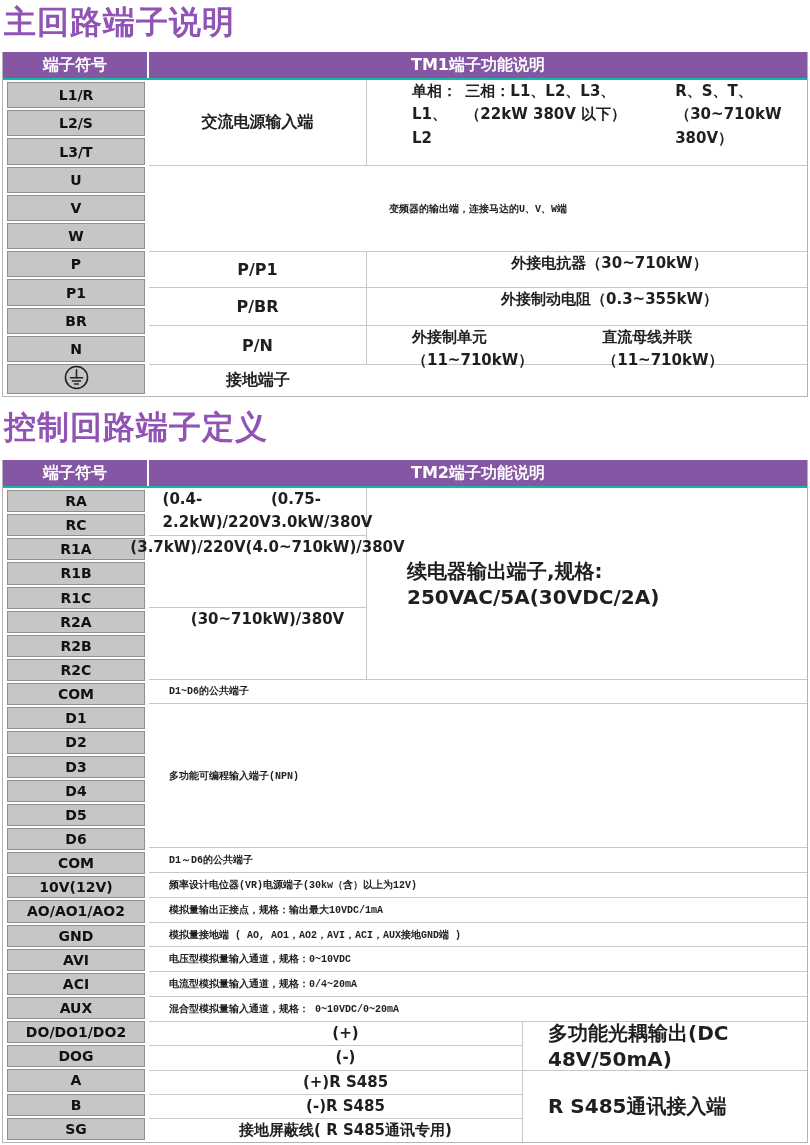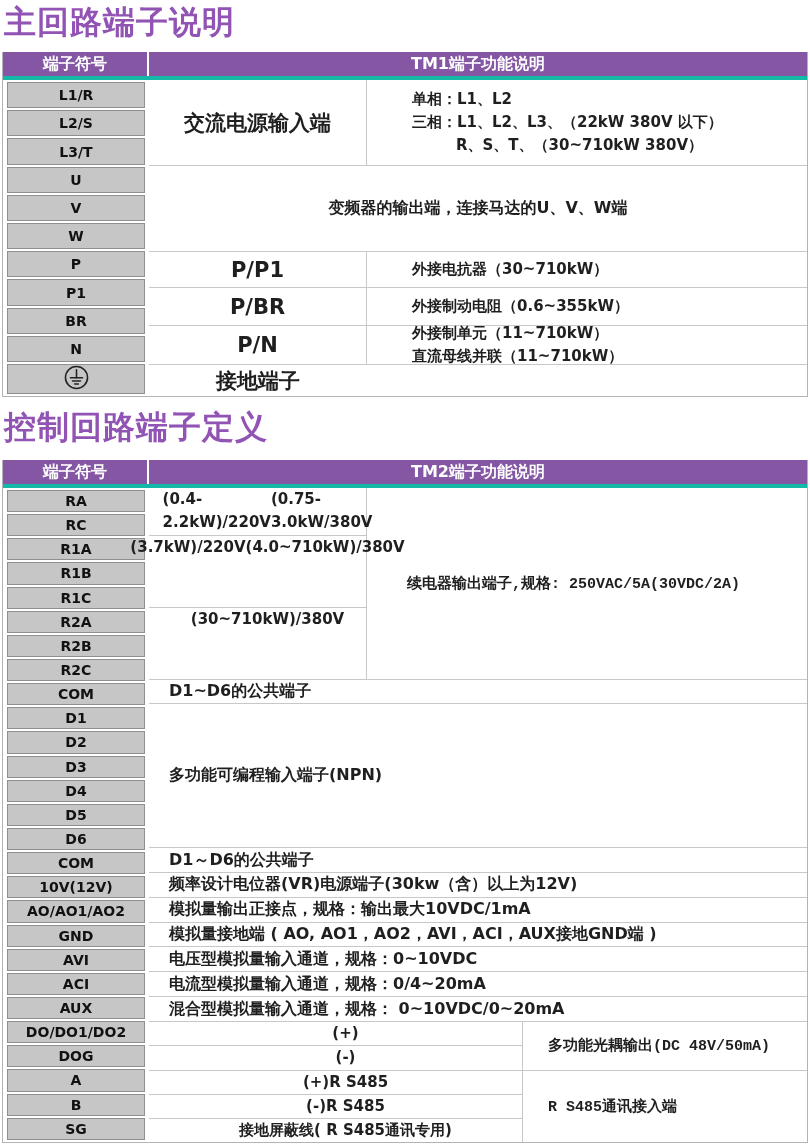--- a/index.html
+++ b/index.html
@@ -7,38 +7,38 @@
   .page{position:relative;width:810px;height:1145px;background:#ffffff;overflow:hidden;color:#1f1f1f;}
 
   .sec-title{position:absolute;left:4px;font-size:32px;font-weight:700;color:#9254b4;letter-spacing:1px;}
   #title1{top:1px;}
   #title2{top:406px;}
 
   .tbl{position:absolute;left:2px;width:806px;border:1px solid #b3b3b3;border-top:none;box-sizing:border-box;display:flex;flex-direction:column;}
   #table1{top:52px;height:345px;}
   #table2{top:460px;height:683px;}
 
-  .thead{height:28px;flex:0 0 28px;display:flex;background:#8456a3;border-bottom:4px solid #14b8a6;box-sizing:border-box;}
+  .thead{height:28px;flex:0 0 28px;display:flex;background:#8456a3;border-bottom:2px solid #14b8a6;box-sizing:border-box;}
   .th{color:#ffffff;font-size:16px;font-weight:700;display:flex;align-items:center;justify-content:center;}
   .th.c1{width:146px;border-right:2px solid #ffffff;box-sizing:border-box;}
   .th.c2{flex:1;}
 
   .tbody{flex:1;display:flex;min-height:0;}
 
   .termcol{width:146px;flex:0 0 146px;display:flex;flex-direction:column;padding:1px 0;box-sizing:border-box;}
   .term{flex:1;margin:1px 4px;background:#c6c6c6;border:1px solid #8f8f8f;box-sizing:border-box;display:flex;align-items:center;justify-content:center;font-size:14px;font-weight:700;color:#111;}
 
   .bodycol{flex:1;display:flex;flex-direction:column;min-width:0;}
   .grp{display:flex;border-bottom:1px solid #c8c8c8;box-sizing:border-box;min-height:0;}
   .grp.last{border-bottom:none;}
 
-  .mid{width:218px;flex:0 0 218px;border-right:1px solid #c8c8c8;box-sizing:border-box;display:flex;flex-direction:column;align-items:center;justify-content:center;font-size:21px;font-weight:600;}
+  .mid{width:218px;flex:0 0 218px;border-right:1px solid #c8c8c8;box-sizing:border-box;display:flex;flex-direction:column;align-items:center;justify-content:center;font-size:16px;font-weight:600;}
   .mid.noline{border-right:none;}
-  .desc{flex:1;display:flex;flex-direction:column;justify-content:center;padding-left:45px;font-size:15px;font-weight:600;line-height:1.55;box-sizing:border-box;}
-  .full{flex:1;display:flex;align-items:center;padding-left:20px;font-size:16px;font-weight:600;box-sizing:border-box;}
+  .desc{flex:1;display:flex;flex-direction:row;justify-content:center;padding-left:45px;font-size:15px;font-weight:600;line-height:1.55;box-sizing:border-box;}
+  .full{flex:1;display:flex;align-items:center;padding-left:20px;font-size:10px;font-weight:600;box-sizing:border-box;font-family:Liberation Mono, monospace;}
   .full.center{justify-content:center;padding-left:0;}
   .indent{padding-left:44px;}
 
   
   #t1-g1{flex:0 0 86px;}
   #t1-g2{flex:0 0 86px;}
   #t1-g3{flex:0 0 36px;}
   #t1-g4{flex:0 0 38px;}
   #t1-g5{flex:0 0 39px;justify-content:center;}
   #t1-g6{flex:1;}
@@ -50,21 +50,21 @@
   .rows-2{flex:2 1 0;}
   .rows-1{flex:1 1 0;}
 
   .midstack{display:flex;flex-direction:column;border-right:1px solid #c8c8c8;box-sizing:border-box;}
   .midstack.w218{width:218px;flex:0 0 218px;}
   .midstack.w374{width:374px;flex:0 0 374px;}
   .sub{flex:1;display:flex;flex-direction:row;justify-content:center;padding-left:20px;font-size:15px;font-weight:600;line-height:1.5;border-bottom:1px solid #c8c8c8;box-sizing:border-box;}
   .sub.r2{flex:2 1 0;}
   .sub.r3{flex:3 1 0;}
   .sub:last-child{border-bottom:none;}
-  .spandesc{flex:1;display:flex;align-items:center;padding-left:40px;font-size:15px;font-weight:600;box-sizing:border-box;font-family:Liberation Mono, monospace;}
+  .spandesc{flex:1;display:flex;align-items:center;padding-left:40px;font-size:20px;font-weight:600;box-sizing:border-box;}
   .spandesc.tight{padding-left:25px;}
 
   .gicon{display:flex;align-items:center;justify-content:center;}
 </style>
 </head>
 <body>
 
 <div class="page">
 
   <div class="sec-title" id="title1">主回路端子说明</div>
@@ -109,21 +109,21 @@
         </div>
         <div class="grp" id="t1-g2">
           <div class="full center">变频器的输出端，连接马达的U、V、W端</div>
         </div>
         <div class="grp" id="t1-g3">
           <div class="mid">P/P1</div>
           <div class="desc">外接电抗器（30~710kW）</div>
         </div>
         <div class="grp" id="t1-g4">
           <div class="mid">P/BR</div>
-          <div class="desc">外接制动电阻（0.6~355kW）</div>
+          <div class="desc">外接制动电阻（0.3~355kW）</div>
         </div>
         <div class="grp" id="t1-g5">
           <div class="mid">P/N</div>
           <div class="desc">
             <span>外接制单元（11~710kW）</span>
             <span>直流母线并联（11~710kW）</span>
           </div>
         </div>
         <div class="grp last" id="t1-g6">
           <div class="mid noline">接地端子</div>

